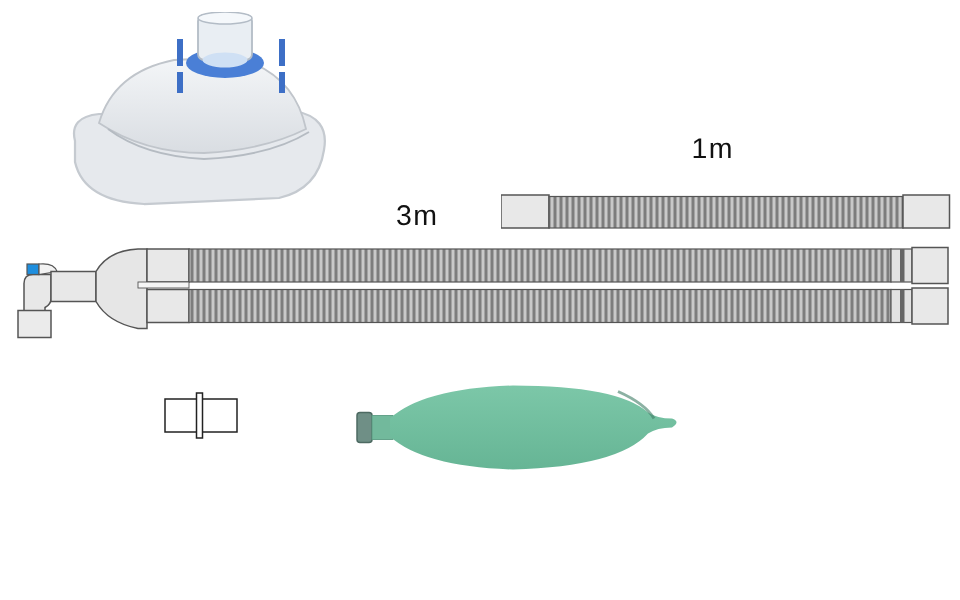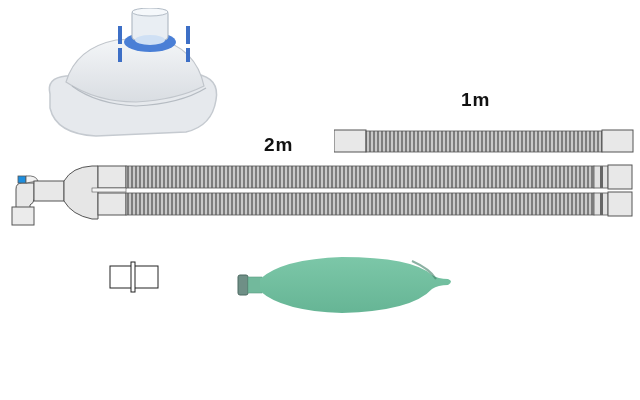--- a/index.html
+++ b/index.html
@@ -1,20 +1,20 @@
 <!DOCTYPE html>
 <html><head>
   <meta charset="utf-8">
   <style>
     html, body { margin: 0; padding: 0; }
     body {
       width: 640px; height: 400px; background: #ffffff; position: relative; overflow: hidden;
       font-family: "Liberation Sans", sans-serif;
     }
-    .abs { position: absolute; font-weight: bold; }
+    .abs { position: absolute; }
     .label {
       font-family: "Liberation Sans", sans-serif;
       font-size: 19px; color: #111; letter-spacing: 1px;
     }
     svg { display: block; }
   </style>
 </head>
 <body>
 
 <div class="abs" style="left:36px; top:8px; width:190px; height:132px;">
@@ -38,21 +38,21 @@
     <rect x="150" y="40" width="4" height="14" fill="#3d6fc6"></rect>
 
     <rect x="96" y="2" width="36" height="30" rx="4" fill="#e9eef3" stroke="#b3bcc6" stroke-width="1.2"></rect>
     <ellipse cx="114" cy="4" rx="18" ry="4" fill="#f5f8fb" stroke="#b3bcc6"></ellipse>
     <ellipse cx="114" cy="32" rx="15" ry="5" fill="#cfe0f4"></ellipse>
   </svg>
 </div>
 
 <div class="abs label" style="left:461px; top:89px;">1m</div>
 
-<div class="abs label" style="left:264px; top:134px;">2m</div>
+<div class="abs label" style="left:264px; top:134px;">3m</div>
 
 <div class="abs" style="left:334px; top:129px; width:300px; height:26px;">
   <svg width="300" height="26" viewBox="0 0 300 26">
     <defs>
       <pattern id="rib1" width="4" height="26" patternUnits="userSpaceOnUse">
         <rect width="4" height="26" fill="#7d7d7d"></rect>
         <rect x="1" width="2" height="26" fill="#c9c9c9"></rect>
       </pattern>
     </defs>
     <rect x="0" y="1" width="32" height="22" fill="#e8e8e8" stroke="#555" stroke-width="1"></rect>

